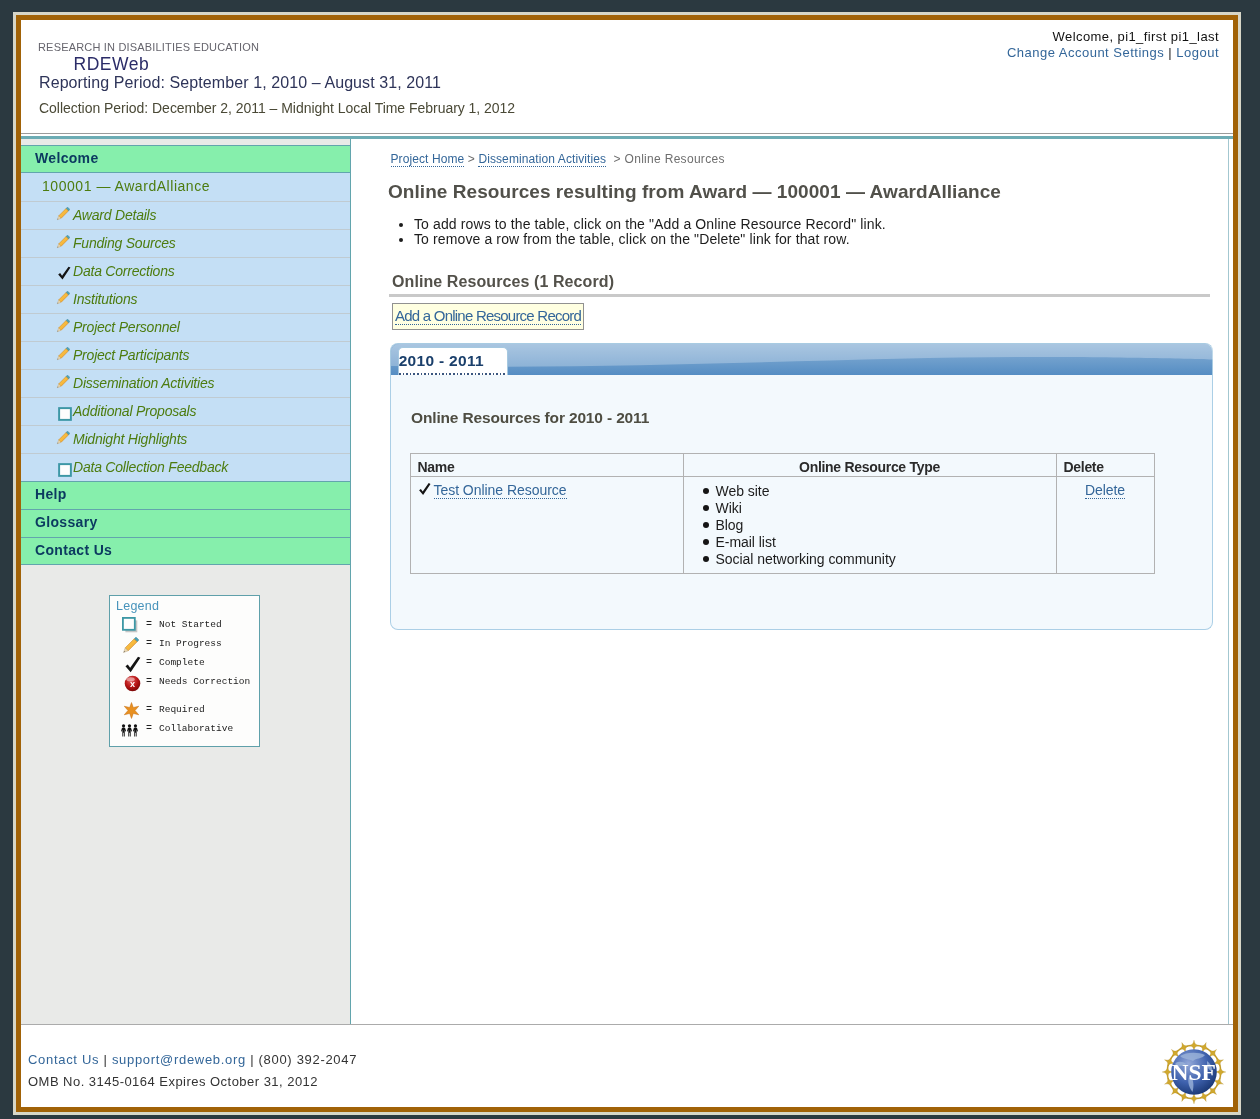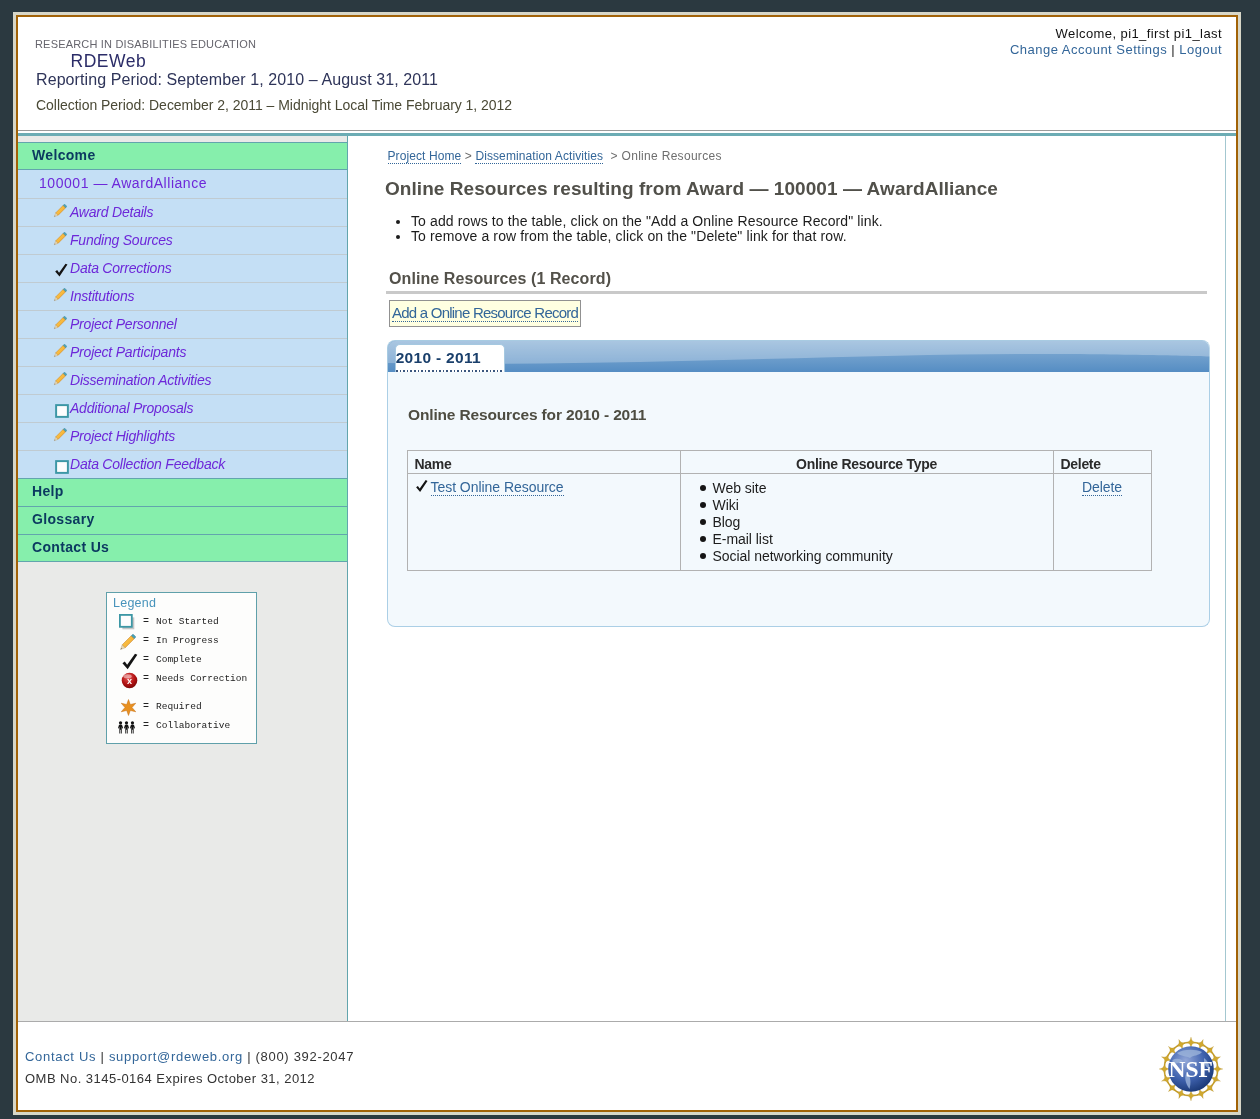--- a/index.html
+++ b/index.html
@@ -1,36 +1,36 @@
 <!DOCTYPE html>
 <html><head>
 <meta charset="utf-8">
 <style>
 * { margin:0; padding:0; box-sizing:border-box; }
 html,body { width:1260px; height:1119px; background:#2b3940; overflow:hidden; }
 body { font-family:"Liberation Sans", sans-serif; }
 .page { position:absolute; left:13px; top:12px; border:3px solid #d7d6c7; }
-.inner { position:relative; width:1222px; height:1097px; border:2px solid #a16207; background:#fff; overflow:hidden; }
+.inner { position:relative; width:1222px; height:1097px; border:5px solid #a16207; background:#fff; overflow:hidden; }
 .research { position:absolute; left:17px; top:21px; font-size:11px; color:#66656d; letter-spacing:0.18px; }
 .rdeweb { position:absolute; left:16.6px; top:33.8px; font-size:17.5px; color:#2b2c68; letter-spacing:0.5px;padding-left:36px; }
 .reporting { position:absolute; left:18px; top:53.5px; font-size:16px; line-height:18px; color:#2e3459; letter-spacing:0.09px; }
 .collection { position:absolute; left:18px; top:79.8px; font-size:14px; line-height:16px; color:#4a4936; letter-spacing:-0.03px; }
 .welcomeuser { position:absolute; right:14px; top:8.8px; font-size:13px; line-height:15px; color:#111; letter-spacing:0.42px; }
 .acctlinks { position:absolute; right:14px; top:25.1px; font-size:13px; line-height:15px; letter-spacing:0.49px; color:#222; }
 a { color:#336699; text-decoration:none; }
 a.dot { border-bottom:1px dotted #336699; }
 .hdrline { position:absolute; left:0; top:113px; width:1218px; height:1px; background:#9b9b9b; }
 .tealband { position:absolute; left:0; top:116px; width:1218px; height:3px; background:#6cacb4; }
 
 .sidebar { position:absolute; left:0; top:119px; width:330px; height:885px; background:#e9eae8; border-right:1px solid #62a5ad; }
 .menu { position:absolute; left:0; top:6px; width:329px; }
 .mrow { position:relative; width:329px; height:28px; font-size:14px; }
 .mgreen { background:#86efac; border-top:1px solid #62a5ad; color:#0c3a60; font-weight:bold; }
 .mgreen .mtxt { left:14px; top:4px; font-size:14px; letter-spacing:0.33px; }
-.mblue { background:#c4dff5; color:#6d28d9;text-align:right; }
+.mblue { background:#c4dff5; color:#4d7c0f;text-align:right; }
 .msep { border-top:1px solid #c0cbd1;font-style:italic; }
 .mtxt { position:absolute; top:4.5px; left:21px; letter-spacing:-0.22px; }
 .mitem .mtxt { left:52px; }
 .micon { position:absolute; left:35px; top:5px; width:14px; height:14px; }
 .mlast { border-bottom:1px solid #62a5ad; }
 
 .legend { position:absolute; left:88px; top:456px; width:151px; height:152px; background:#fdfdfc; border:1px solid #5fa0aa; }
 .ltitle { color:#4793bb; font-size:12.5px; line-height:13px; letter-spacing:0.25px; margin:4px 0 3px 6px; }
 .lrow { position:relative; height:19px; font-size:9.5px; font-family:"Liberation Mono", monospace; color:#222; }
 .lrow .lic { position:absolute; left:12px; top:1px; width:17px; height:17px; }
@@ -188,21 +188,21 @@
       <div class="mrow mblue msep mitem">
             <svg class="micon" width="10" height="10" viewBox="0 0 10 10" style="top:9px;left:37px">
               <use href="#sq"></use>
             </svg>
             <span class="mtxt">Additional Proposals</span>
           </div>
       <div class="mrow mblue msep mitem">
             <svg class="micon" width="14" height="14" viewBox="0 0 14 14">
               <use href="#pencil"></use>
             </svg>
-            <span class="mtxt">Project Highlights</span>
+            <span class="mtxt">Midnight Highlights</span>
           </div>
       <div class="mrow mblue msep mitem">
             <svg class="micon" width="10" height="10" viewBox="0 0 10 10" style="top:9px;left:37px">
               <use href="#sq"></use>
             </svg>
             <span class="mtxt">Data Collection Feedback</span>
           </div>
       <div class="mrow mgreen">
             <span class="mtxt">Help</span>
           </div>

